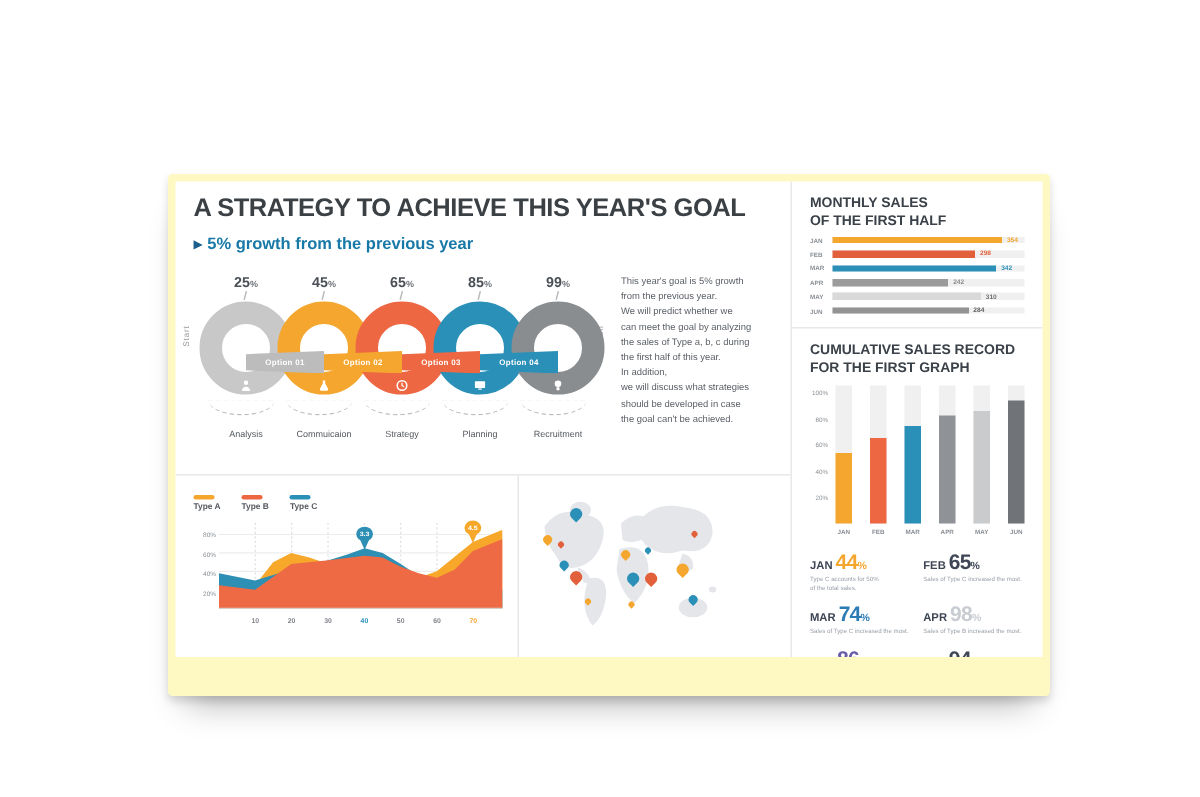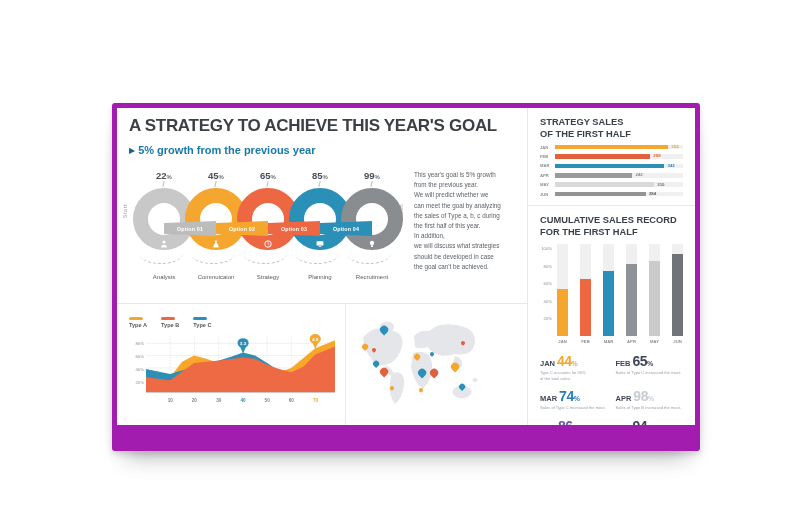--- a/index.html
+++ b/index.html
@@ -1,18 +1,18 @@
 <!DOCTYPE html>
 <html><head>
 <meta charset="utf-8">
 <style>
   html,body{margin:0;padding:0;background:#ffffff;width:800px;height:531px;overflow:hidden;
     font-family:"Liberation Sans","DejaVu Sans",sans-serif;-webkit-font-smoothing:antialiased;}
   .stage{position:relative;width:800px;height:531px;background:#fff;}
-  .monitor{position:absolute;left:112px;top:103px;width:588px;height:348px;background:#a21caf;
+  .monitor{position:absolute;left:112px;top:116px;width:588px;height:348px;background:#fef9c3;
     border-radius:3px;padding:5px 5px 7px 5px;box-sizing:border-box;
     box-shadow:0 16px 22px -12px rgba(0,0,0,.33),0 3px 6px rgba(0,0,0,.14);}
   .screen{position:relative;width:578px;height:317px;background:#ffffff;overflow:hidden;}
 
   
   .main{position:absolute;left:0;top:0;width:410px;height:195px;}
   .main-title{position:absolute;left:12px;top:8px;font-size:17px;font-weight:700;color:#3b4045;letter-spacing:-.3px;}
   .subtitle{position:absolute;left:12px;top:36px;font-size:11px;font-weight:700;color:#1879a8;}
   .subtitle .tri{display:inline-block;font-size:8px;color:#1b5f8d;margin-right:3px;vertical-align:1px;}
   .goal-text{position:absolute;left:297px;top:62px;width:110px;font-size:6.3px;line-height:1.62;color:#5a5f66;white-space:pre-line;}
@@ -96,21 +96,21 @@
       <div class="main">
         <div class="main-title">A STRATEGY TO ACHIEVE THIS YEAR'S GOAL</div>
         <div class="subtitle">
           <span class="tri">▶</span><span>5% growth from the previous year</span>
         </div>
 
         <div class="flow">
           <span class="sideword" style="left:-11px;top:34px;">Start</span>
           <span class="sideword" style="left:265px;top:34px;">Finish</span>
 
-          <div class="pctlab" style="left:11px;"><span>22</span><span class="sm">%</span></div>
+          <div class="pctlab" style="left:11px;"><span>25</span><span class="sm">%</span></div>
           <div class="pctlab" style="left:63px;"><span>45</span><span class="sm">%</span></div>
           <div class="pctlab" style="left:115px;"><span>65</span><span class="sm">%</span></div>
           <div class="pctlab" style="left:167px;"><span>85</span><span class="sm">%</span></div>
           <div class="pctlab" style="left:219px;"><span>99</span><span class="sm">%</span></div>
           <div class="ptick" style="left:30px;"></div>
           <div class="ptick" style="left:82px;"></div>
           <div class="ptick" style="left:134px;"></div>
           <div class="ptick" style="left:186px;"></div>
           <div class="ptick" style="left:238px;"></div>
 
@@ -167,21 +167,21 @@
 In addition,
 we will discuss what strategies
 should be developed in case
 the goal can't be achieved.</div>
       </div>
 
       <div class="rightcol">
 
         <div class="monthly">
           <div class="panel-title">
-            <div>STRATEGY SALES</div>
+            <div>MONTHLY SALES</div>
             <div>OF THE FIRST HALF</div>
           </div>
           <div style="margin-top:4px;">
             <div class="mrow">
               <span class="mmon">JAN</span>
               <span class="mtrack">
                   <span class="mbar" style="width:88.5%;background:#f5a62e;"></span>
                   <span class="mval" style="left:calc(88.5% + 3px);color:#f5a62e;">354</span>
                 </span>
             </div>
@@ -219,21 +219,21 @@
                   <span class="mbar" style="width:71%;background:#939393;"></span>
                   <span class="mval" style="left:calc(71% + 3px);color:#5f5f5f;">284</span>
                 </span>
             </div>
           </div>
         </div>
 
         <div class="cumulative">
           <div class="panel-title">
             <div>CUMULATIVE SALES RECORD</div>
-            <div>FOR THE FIRST HALF</div>
+            <div>FOR THE FIRST GRAPH</div>
           </div>
 
           <div class="cum-chart">
             <div class="ylabs">
               <span class="ylab" style="top:2px;">100%</span>
               <span class="ylab" style="top:19.5px;">80%</span>
               <span class="ylab" style="top:37px;">60%</span>
               <span class="ylab" style="top:54.5px;">40%</span>
               <span class="ylab" style="top:72px;">20%</span>
             </div>

